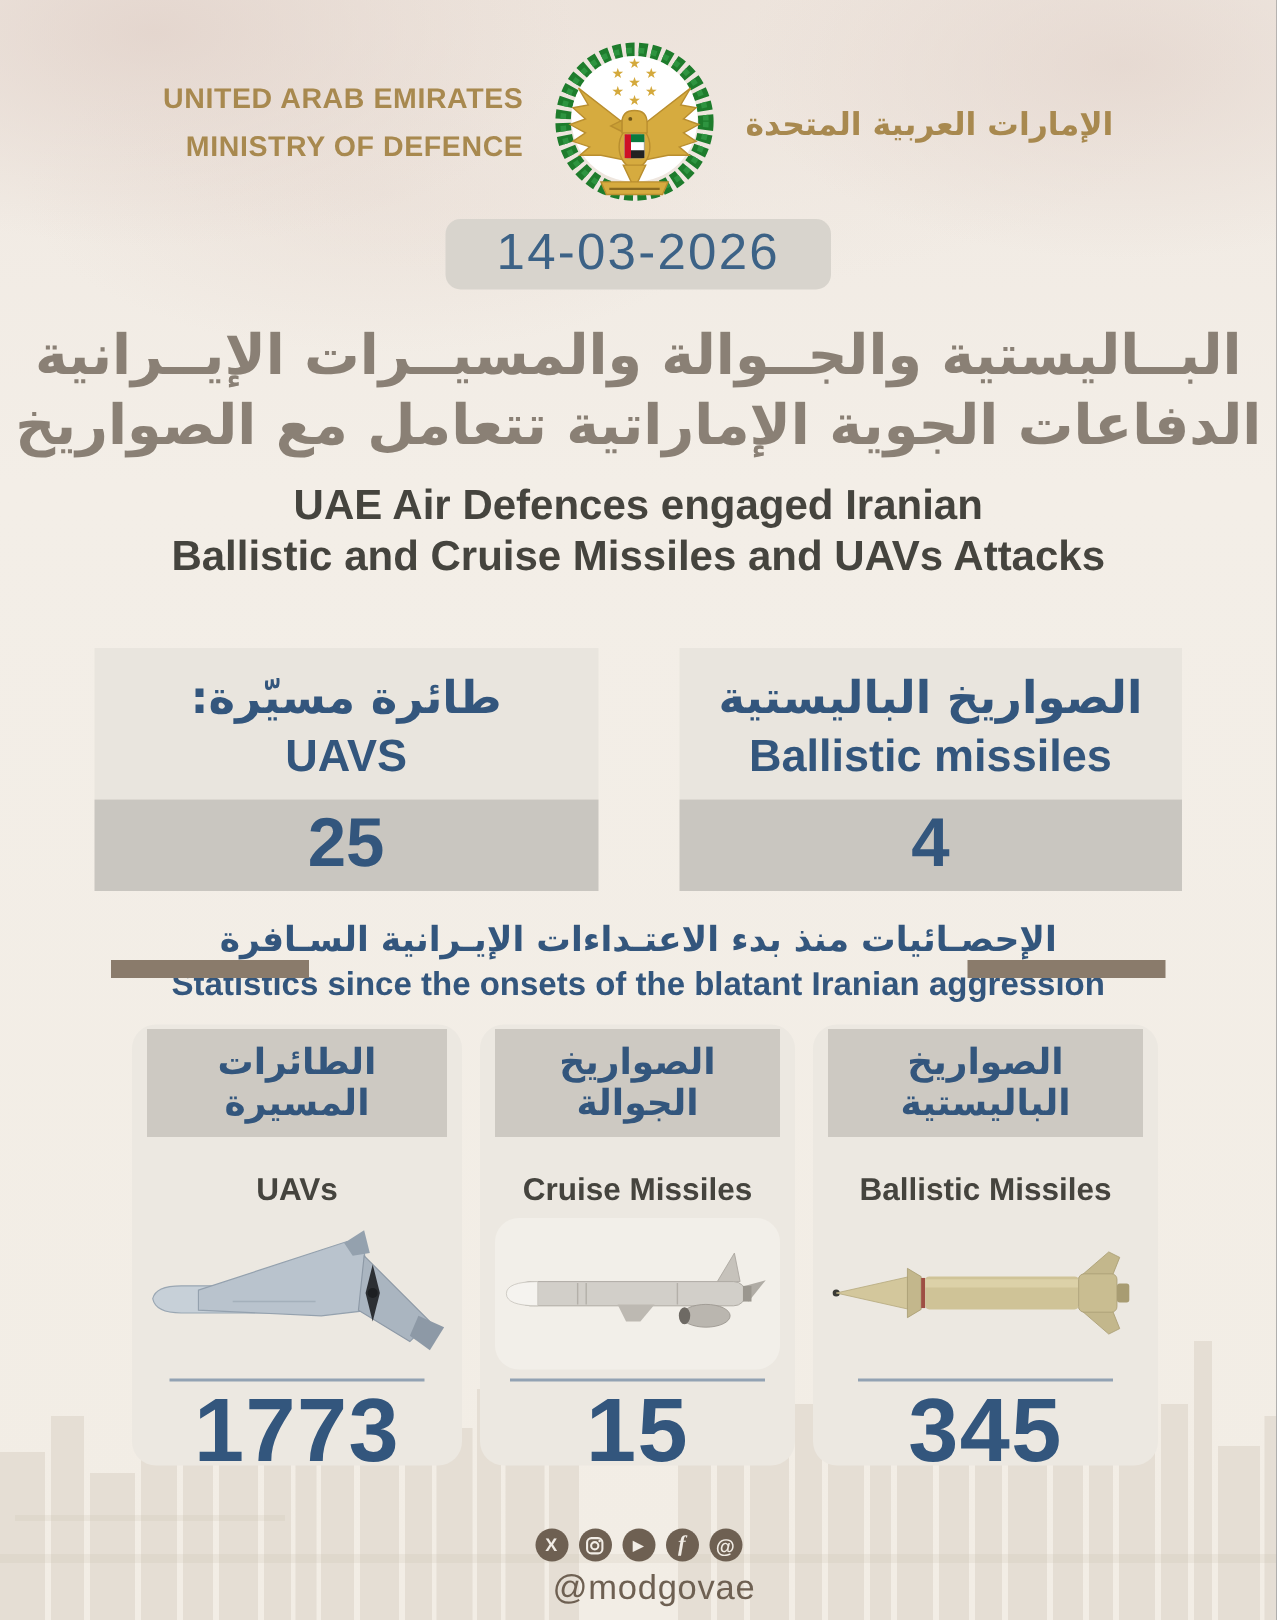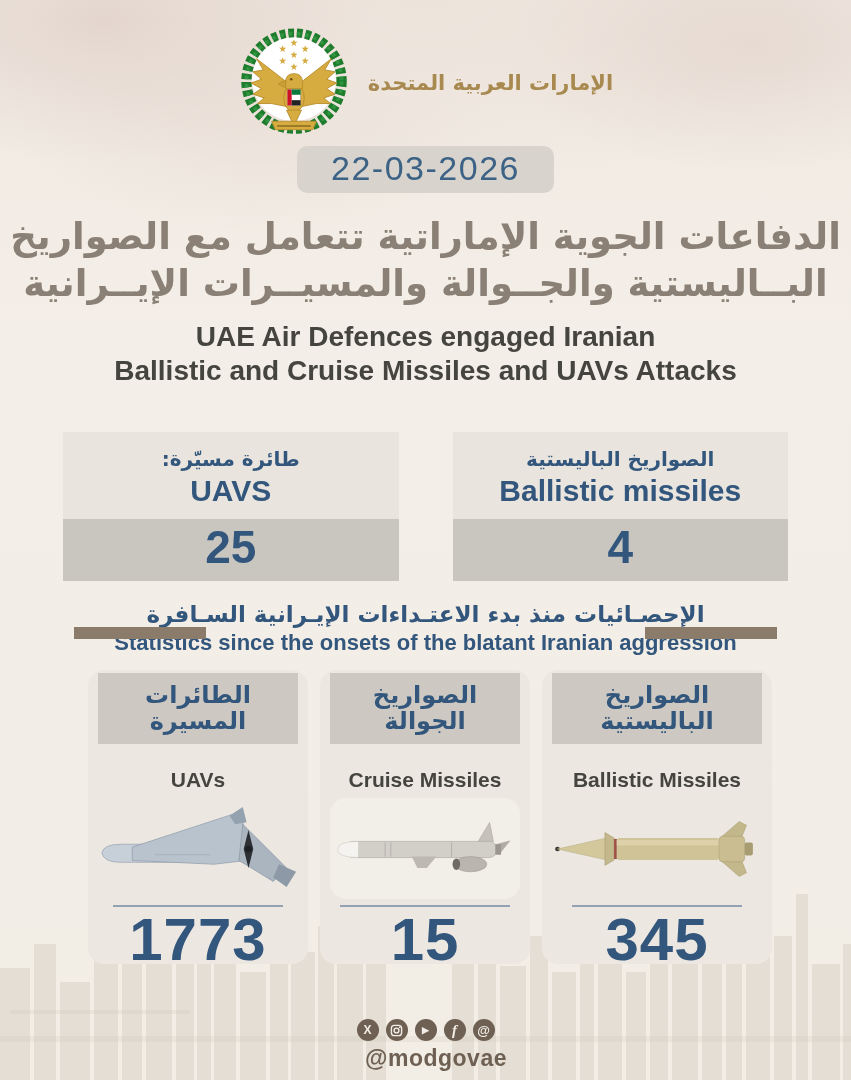--- a/index.html
+++ b/index.html
@@ -25,21 +25,21 @@
   .date-pill{margin:6px auto 0;width:fit-content;background:#d8d4cd;border-radius:10px;
     padding:3px 34px 5px;font-size:34px;font-weight:500;color:#3c6286;letter-spacing:1.5px;}
   
   .headline-ar{margin-top:20px;text-align:center;font-size:37px;font-weight:bold;color:#8a8075;
     line-height:1.28;direction:rtl;font-family:"DejaVu Sans",sans-serif;}
   .headline-en{margin-top:12px;text-align:center;font-size:28px;font-weight:bold;color:#45443e;line-height:1.22;}
   
   .today-stats{display:flex;gap:54px;padding:0 63px;margin-top:44px;}
   .stat-box{flex:1;text-align:center;}
   .stat-box-top{background:#e9e5de;padding:14px 8px 10px;}
-  .stat-label-ar{font-size:20px;font-weight:bold;color:#33567d;direction:rtl;line-height:1.35;font-family:"DejaVu Sans",sans-serif;}
+  .stat-label-ar{font-size:30px;font-weight:bold;color:#33567d;direction:rtl;line-height:1.35;font-family:"DejaVu Sans",sans-serif;}
   .stat-label-en{font-size:30px;font-weight:bold;color:#33567d;line-height:1.2;}
   .stat-box-value{background:#c9c6c0;font-size:46px;font-weight:bold;color:#33567d;padding:3px 0 8px;line-height:1.1;}
   
   .stats-header{position:relative;margin-top:20px;text-align:center;}
   .stats-bar{position:absolute;top:26px;width:132px;height:12px;background:#8a7b6b;}
   .stats-bar.left{left:74px;} .stats-bar.right{right:74px;}
   .stats-title-ar{font-size:23px;font-weight:bold;color:#33567d;direction:rtl;font-family:"DejaVu Sans",sans-serif;}
   .stats-title-en{font-size:22px;font-weight:bold;color:#33567d;margin-top:3px;}
   
   .columns{display:flex;justify-content:space-between;gap:12px;margin-top:14px;padding:0 88px;position:relative;}
@@ -52,21 +52,21 @@
   .col-line{width:170px;height:2px;background:#92a2b3;margin:6px auto 0;}
   .col-value{font-size:60px;font-weight:bold;color:#33567d;line-height:1.0;margin-top:3px;letter-spacing:1px;}
   
   .poster-footer{position:absolute;left:0;right:0;bottom:8px;text-align:center;}
   .social-row{display:flex;justify-content:center;gap:7px;margin-bottom:4px;}
   .social{width:22px;height:22px;border-radius:50%;background:#6e6052;color:#f2ede6;display:flex;
     align-items:center;justify-content:center;font-size:12px;font-weight:bold;line-height:1;}
   .social .play{font-size:9px;}
   .social .fb{font-family:"Liberation Serif",serif;font-size:15px;font-style:italic;}
   .social .at{font-size:13px;}
-  .handle{font-size:23px;font-weight:bold;color:#6e6052;letter-spacing:.5px;padding-left:21px;}
+  .handle{font-size:23px;font-weight:normal;color:#6e6052;letter-spacing:.5px;padding-left:21px;}
 </style>
 </head>
 <body>
 
 <div class="poster">
 
   <svg class="skyline" viewBox="0 0 851 240">
     <g fill="#c8bcae" opacity="0.30">
       <rect x="0" y="128" width="30" height="112"></rect>
         <rect x="34" y="104" width="22" height="136"></rect>
@@ -103,20 +103,24 @@
         <rect x="812" y="124" width="28" height="116"></rect>
       <rect x="843" y="104" width="8" height="136"></rect>
     </g>
     <g fill="#c8bcae" opacity="0.18">
       <rect x="0" y="196" width="851" height="6"></rect>
         <rect x="10" y="170" width="180" height="4"></rect>
     </g>
   </svg>
 
   <header class="mod-header">
+    <div class="ministry-en">
+      <div>UNITED ARAB EMIRATES</div>
+      <div>MINISTRY OF DEFENCE</div>
+    </div>
 
     <svg class="emblem" viewBox="0 0 120 128">
       <circle cx="60" cy="62" r="51" fill="none" stroke="#1e7c2c" stroke-width="11" stroke-dasharray="6 3"></circle>
       <circle cx="60" cy="62" r="51" fill="none" stroke="#2e9440" stroke-width="4" stroke-dasharray="4 5"></circle>
       <circle cx="60" cy="60" r="45" fill="#ffffff"></circle>
       <g fill="#d4a93c" font-family="DejaVu Sans" font-size="10" text-anchor="middle">
         <text x="60" y="24">★</text>
           <text x="48" y="31">★</text>
           <text x="72" y="31">★</text>
         <text x="48" y="44">★</text>
@@ -141,25 +145,25 @@
         <rect x="57.5" y="82.4" width="9.5" height="5.6" fill="#222222"></rect>
       </g>
       <line x1="42" y1="110" x2="78" y2="110" stroke="#8a6a20" stroke-width="1.5"></line>
     </svg>
 
     <div class="ministry-ar" dir="rtl">
       <div>الإمارات العربية المتحدة</div>
     </div>
   </header>
 
-  <div class="date-pill">22-03-2026</div>
+  <div class="date-pill">14-03-2026</div>
 
   <div class="headline-ar" dir="rtl">
+    <div>البــاليستية والجــوالة والمسيــرات الإيــرانية</div>
     <div>الدفاعات الجوية الإماراتية تتعامل مع الصواريخ</div>
-    <div>البــاليستية والجــوالة والمسيــرات الإيــرانية</div>
   </div>
   <div class="headline-en">
     <div>UAE Air Defences engaged Iranian</div>
     <div>Ballistic and Cruise Missiles and UAVs Attacks</div>
   </div>
 
   <div class="today-stats">
     <div class="stat-box">
       <div class="stat-box-top">
         <div class="stat-label-ar" dir="rtl">طائرة مسيّرة:</div>

